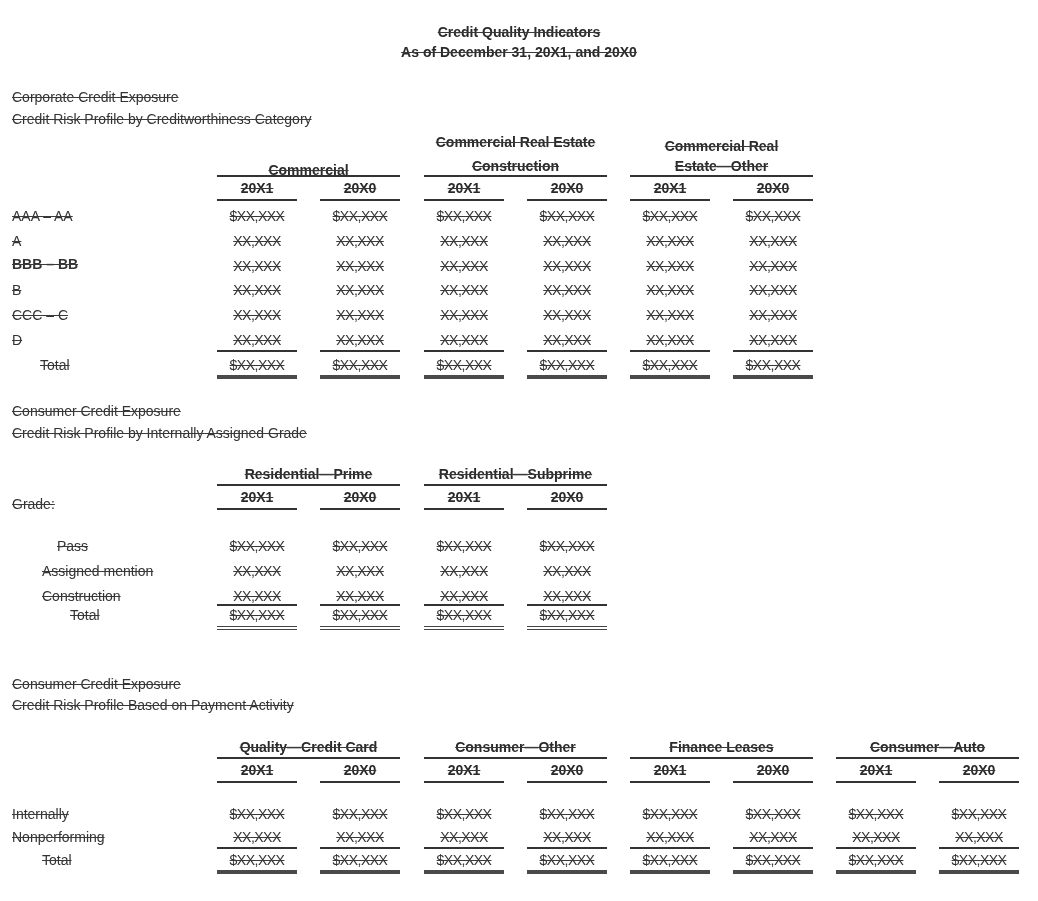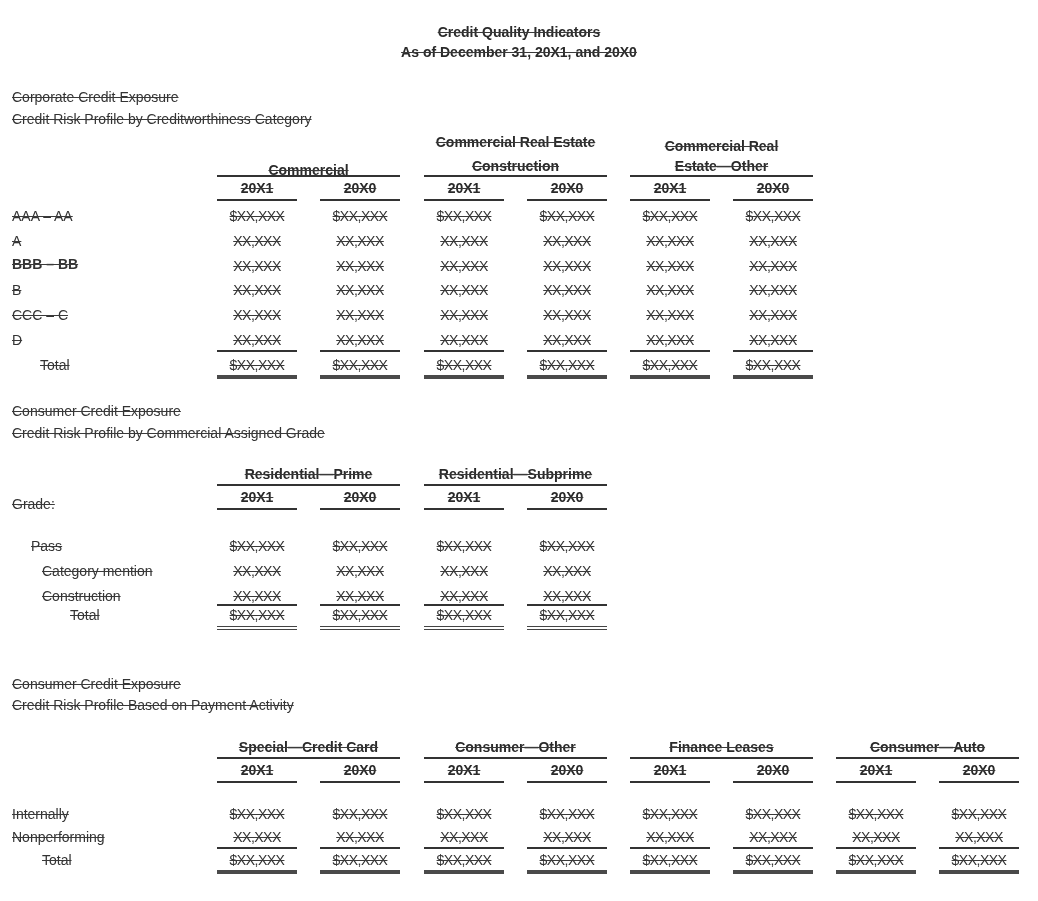--- a/index.html
+++ b/index.html
@@ -108,42 +108,42 @@
     <div class="abs dbl-line" style="left: 527px; top: 375px;"></div>
     <div class="abs cell-line" style="left: 630px; top: 350px;"></div>
     <div class="abs cell strike" style="left: 630px; top: 357px;">$XX,XXX</div>
     <div class="abs dbl-line" style="left: 630px; top: 375px;"></div>
     <div class="abs cell-line" style="left: 733px; top: 350px;"></div>
     <div class="abs cell strike" style="left: 733px; top: 357px;">$XX,XXX</div>
     <div class="abs dbl-line" style="left: 733px; top: 375px;"></div>
   </div>
 
 <div class="abs sec-label strike" style="top:403px;">Consumer Credit Exposure</div>
-<div class="abs sec-label strike" style="top:425px;">Credit Risk Profile by Commercial Assigned Grade</div>
+<div class="abs sec-label strike" style="top:425px;">Credit Risk Profile by Internally Assigned Grade</div>
 <div class="abs row-label strike" style="top:496px;">Grade:</div>
 
 <div id="sec2">
     <div class="abs grp-head strike" style="left: 217px; width: 183px; top: 464px;">Residential—Prime</div>
     <div class="abs grp-line" style="left: 217px; width: 183px; top: 484px;"></div>
     <div class="abs grp-head strike" style="left: 424px; width: 183px; top: 464px;">Residential—Subprime</div>
     <div class="abs grp-line" style="left: 424px; width: 183px; top: 484px;"></div>
     <div class="abs yr strike" style="left: 217px; top: 489px;">20X1</div>
     <div class="abs yr-line" style="left: 217px; top: 508px;"></div>
     <div class="abs yr strike" style="left: 320px; top: 489px;">20X0</div>
     <div class="abs yr-line" style="left: 320px; top: 508px;"></div>
     <div class="abs yr strike" style="left: 424px; top: 489px;">20X1</div>
     <div class="abs yr-line" style="left: 424px; top: 508px;"></div>
     <div class="abs yr strike" style="left: 527px; top: 489px;">20X0</div>
     <div class="abs yr-line" style="left: 527px; top: 508px;"></div>
-    <div class="abs row-label strike" style="left: 31px; top: 538px;">Pass</div>
+    <div class="abs row-label strike" style="left: 57px; top: 538px;">Pass</div>
     <div class="abs cell strike" style="left: 217px; top: 538px;">$XX,XXX</div>
     <div class="abs cell strike" style="left: 320px; top: 538px;">$XX,XXX</div>
     <div class="abs cell strike" style="left: 424px; top: 538px;">$XX,XXX</div>
     <div class="abs cell strike" style="left: 527px; top: 538px;">$XX,XXX</div>
-    <div class="abs row-label strike" style="left: 42px; top: 563px;">Category mention</div>
+    <div class="abs row-label strike" style="left: 42px; top: 563px;">Assigned mention</div>
     <div class="abs cell strike" style="left: 217px; top: 563px;">XX,XXX</div>
     <div class="abs cell strike" style="left: 320px; top: 563px;">XX,XXX</div>
     <div class="abs cell strike" style="left: 424px; top: 563px;">XX,XXX</div>
     <div class="abs cell strike" style="left: 527px; top: 563px;">XX,XXX</div>
     <div class="abs row-label strike" style="left: 42px; top: 588px;">Construction</div>
     <div class="abs cell strike" style="left: 217px; top: 588px;">XX,XXX</div>
     <div class="abs cell strike" style="left: 320px; top: 588px;">XX,XXX</div>
     <div class="abs cell strike" style="left: 424px; top: 588px;">XX,XXX</div>
     <div class="abs cell strike" style="left: 527px; top: 588px;">XX,XXX</div>
     <div class="abs row-label strike" style="left: 70px; top: 607px;">Total</div>
@@ -158,21 +158,21 @@
     <div class="abs dbl-line2" style="left: 424px; top: 626px;"></div>
     <div class="abs cell-line" style="left: 527px; top: 604px;"></div>
     <div class="abs cell strike" style="left: 527px; top: 607px;">$XX,XXX</div>
     <div class="abs dbl-line2" style="left: 527px; top: 626px;"></div>
   </div>
 
 <div class="abs sec-label strike" style="top:676px;">Consumer Credit Exposure</div>
 <div class="abs sec-label strike" style="top:697px;">Credit Risk Profile Based on Payment Activity</div>
 
 <div id="sec3">
-    <div class="abs grp-head strike" style="left: 217px; width: 183px; top: 737px;">Special—Credit Card</div>
+    <div class="abs grp-head strike" style="left: 217px; width: 183px; top: 737px;">Quality—Credit Card</div>
     <div class="abs grp-line" style="left: 217px; width: 183px; top: 757px;"></div>
     <div class="abs grp-head strike" style="left: 424px; width: 183px; top: 737px;">Consumer—Other</div>
     <div class="abs grp-line" style="left: 424px; width: 183px; top: 757px;"></div>
     <div class="abs grp-head strike" style="left: 630px; width: 183px; top: 737px;">Finance Leases</div>
     <div class="abs grp-line" style="left: 630px; width: 183px; top: 757px;"></div>
     <div class="abs grp-head strike" style="left: 836px; width: 183px; top: 737px;">Consumer—Auto</div>
     <div class="abs grp-line" style="left: 836px; width: 183px; top: 757px;"></div>
     <div class="abs yr strike" style="left: 217px; top: 762px;">20X1</div>
     <div class="abs yr-line" style="left: 217px; top: 781px;"></div>
     <div class="abs yr strike" style="left: 320px; top: 762px;">20X0</div>

